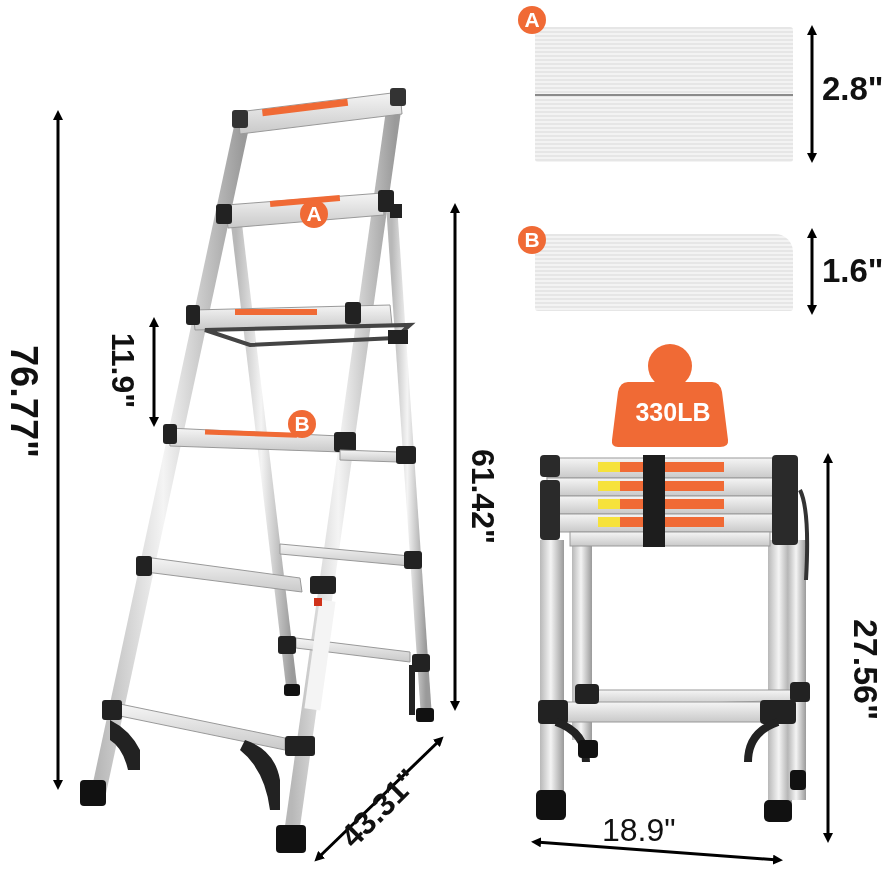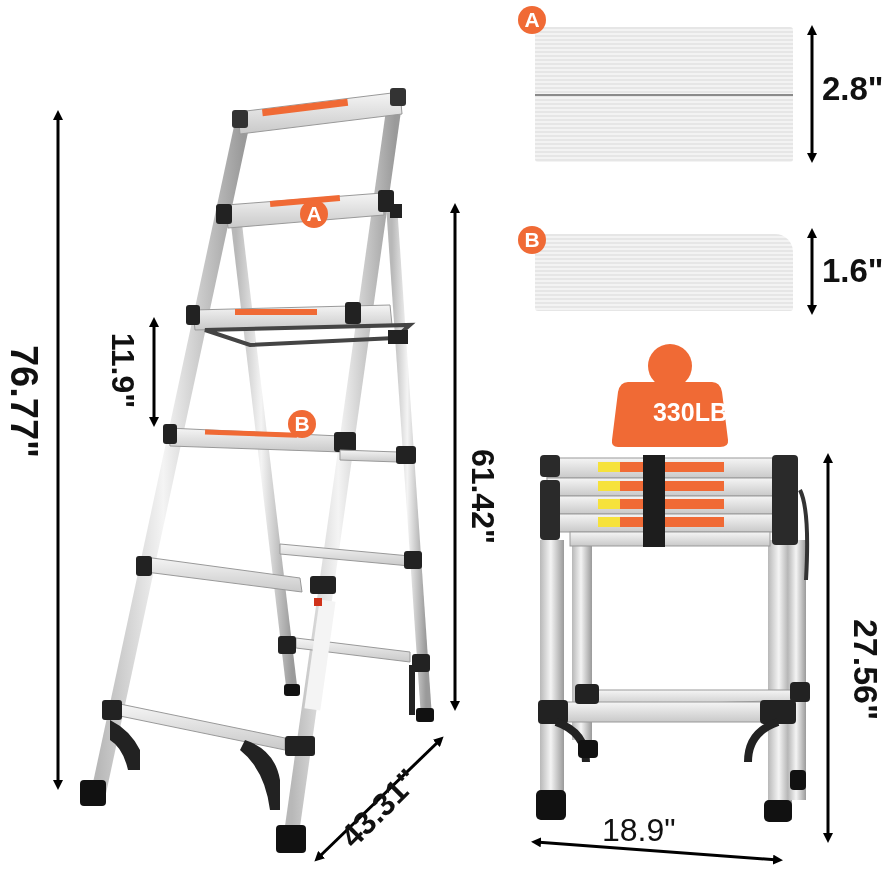--- a/index.html
+++ b/index.html
@@ -161,13 +161,13 @@
 <div class="abs dim-text" style="left:822px;top:70px;font-size:33px;">2.8"</div>
 <div class="abs dim-text" style="left:822px;top:252px;font-size:33px;">1.6"</div>
 
 <div class="abs dim-text" style="left:-42px;top:380px;font-size:38px;transform:rotate(90deg);transform-origin:center;width:130px;text-align:center;">76.77"</div>
 <div class="abs dim-text" style="left:72px;top:352px;font-size:32px;transform:rotate(90deg);transform-origin:center;width:100px;text-align:center;">11.9"</div>
 <div class="abs dim-text" style="left:422px;top:478px;font-size:32px;transform:rotate(90deg);transform-origin:center;width:120px;text-align:center;">61.42"</div>
 <div class="abs dim-text" style="left:320px;top:790px;font-size:32px;transform:rotate(-45deg);transform-origin:center;width:120px;text-align:center;">43.31"</div>
 <div class="abs dim-text" style="left:800px;top:650px;font-size:34px;transform:rotate(90deg);transform-origin:center;width:130px;text-align:center;">27.56"</div>
 <div class="abs dim-text" style="left:602px;top:812px;font-size:32px;font-weight:normal;">18.9"</div>
 
-<div class="abs" style="left:618px;top:398px;width:110px;text-align:right;color:#fff;font-weight:bold;font-size:25px;font-family:'Liberation Sans',sans-serif;">330LB</div>
+<div class="abs" style="left:618px;top:398px;width:110px;text-align:center;color:#fff;font-weight:bold;font-size:25px;font-family:'Liberation Sans',sans-serif;">330LB</div>
 
 </body></html>

